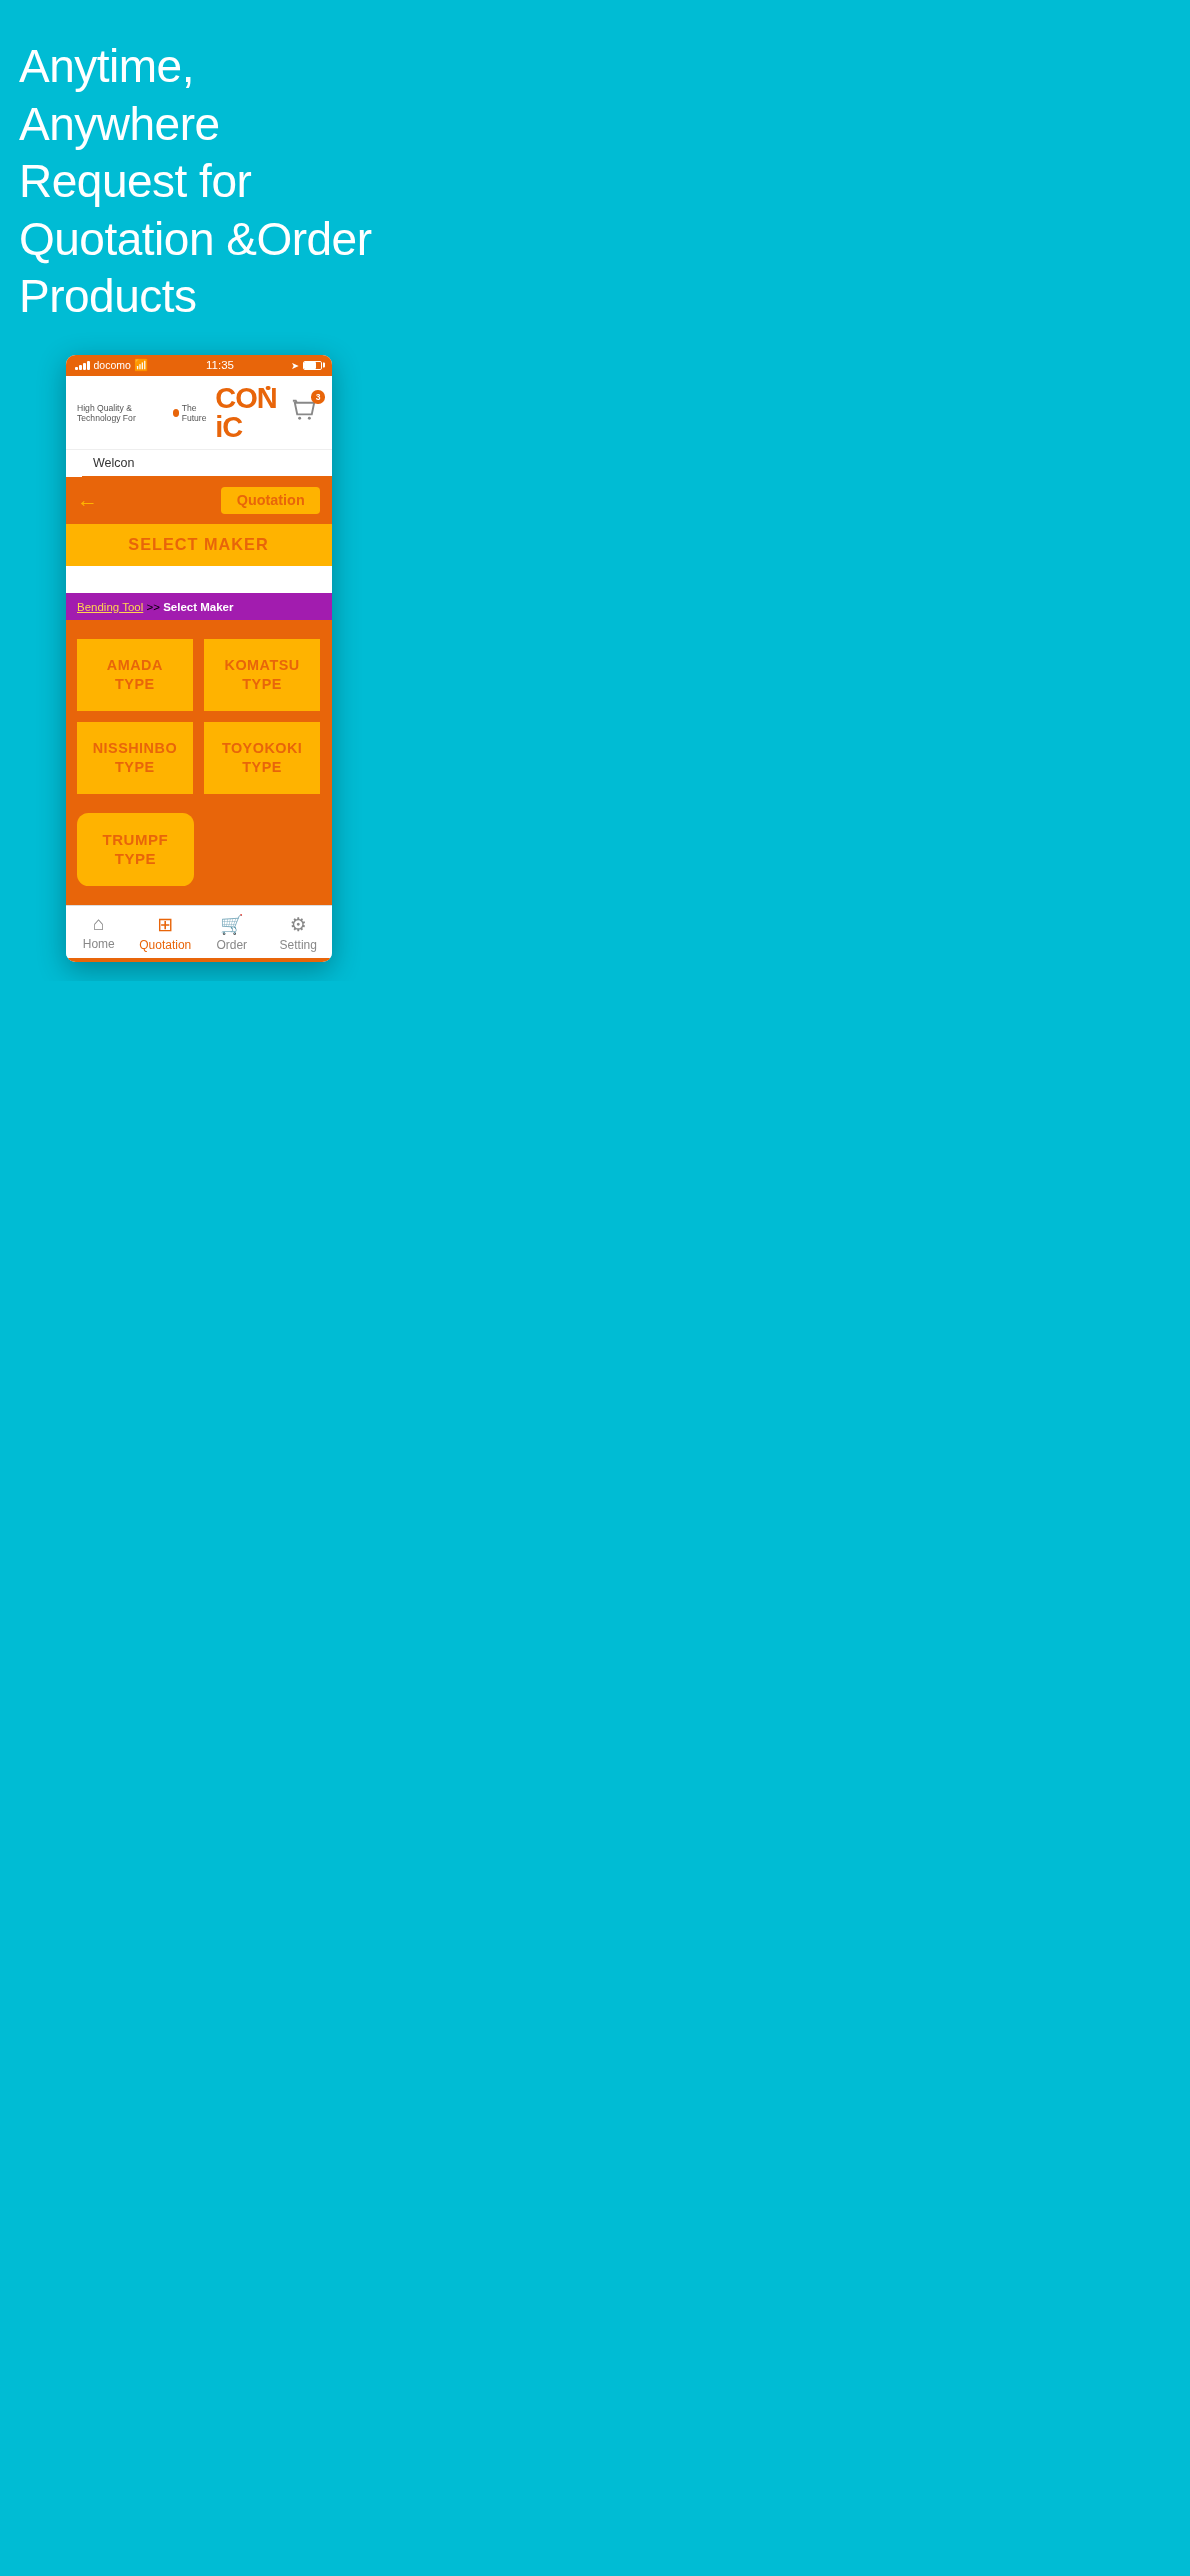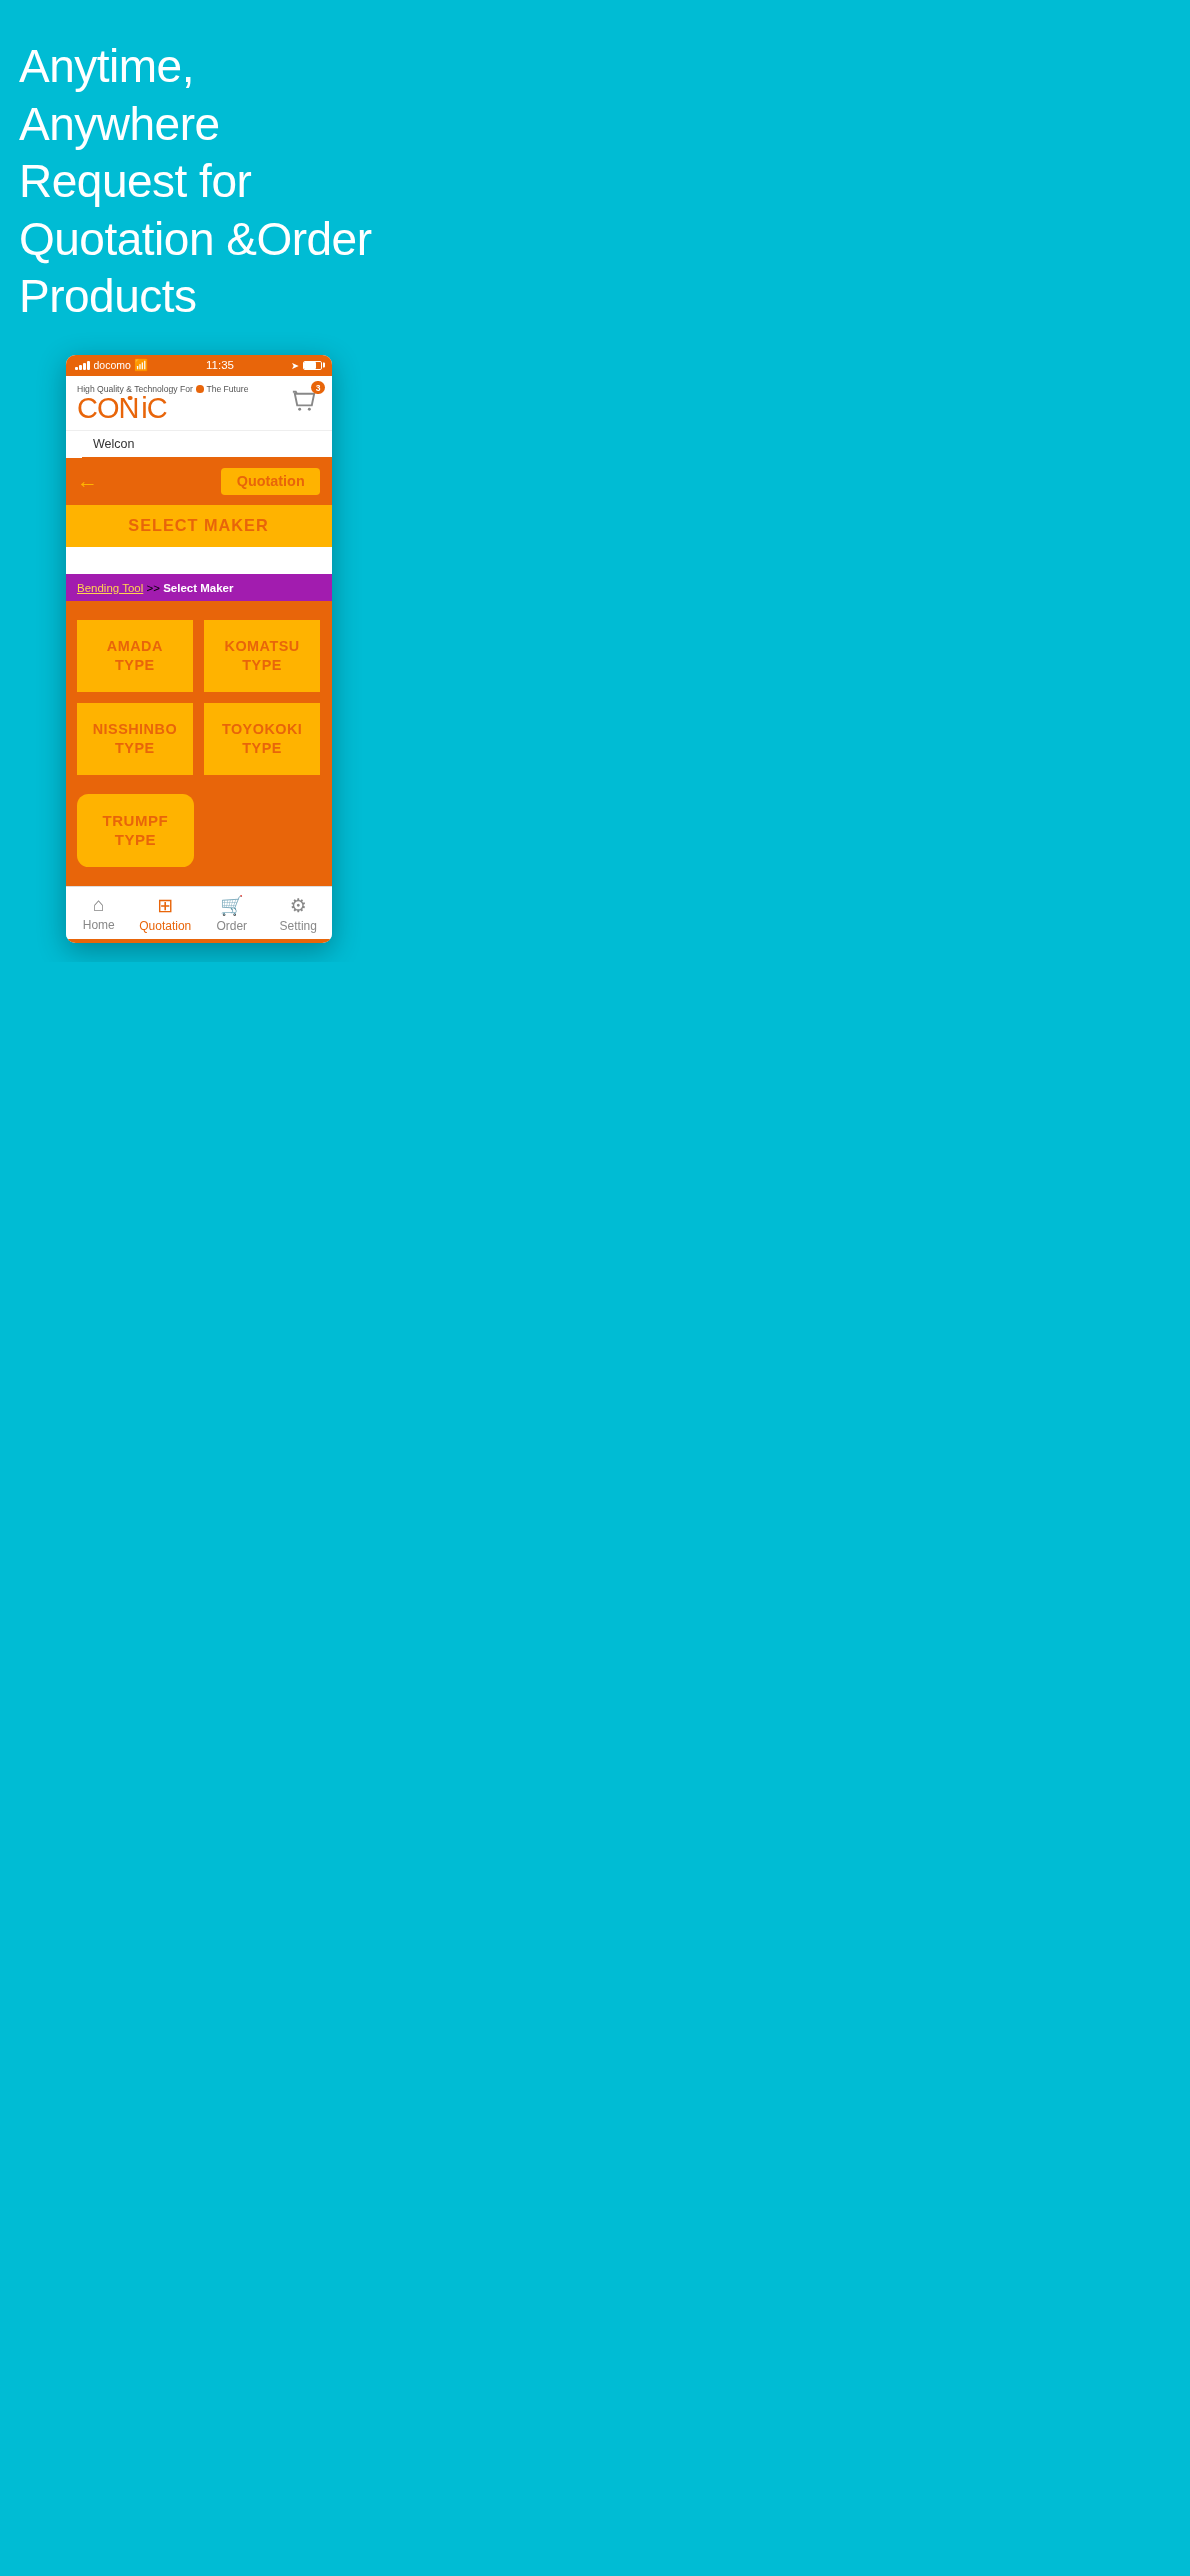--- a/index.html
+++ b/index.html
@@ -72,34 +72,34 @@
 
     
     .app-header {
       background: white;
       padding: 7.7px 11.5px;
       display: flex;
       justify-content: space-between;
       align-items: center;
       border-bottom: 1px solid #eee;
     }
-    .header-left { display: flex; flex-direction: column; }
+    .header-left { display: flex; flex-direction: row; }
     .header-tagline {
       font-size: 8.6px;
       color: #555;
       display: flex;
       align-items: center;
       gap: 2.9px;
     }
     .tagline-dot {
       width: 7.7px; height: 7.7px; background: #E8650A; border-radius: 50%;
     }
     .brand-logo {
       font-size: 29px;
-      font-weight: 400;
+      font-weight: 700;
       color: #E8650A;
       letter-spacing: -1px;
       line-height: 1;
     }
     .brand-logo .dot-i { position: relative; display: inline-block; }
     .brand-logo .dot-i::after {
       content: '';
       position: absolute;
       top: 1.9px;
       left: 50%;

